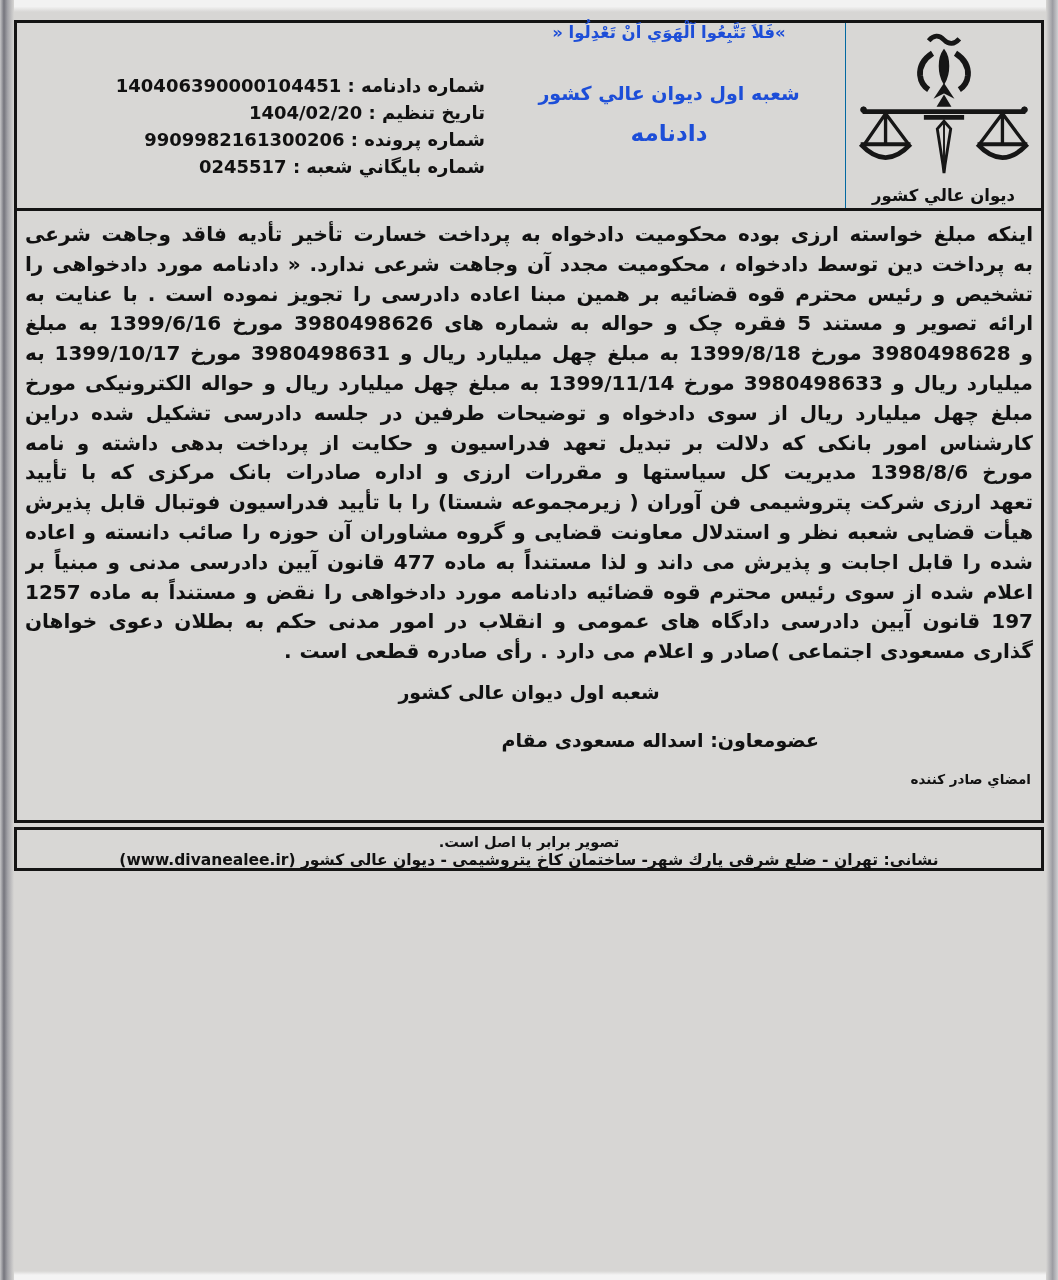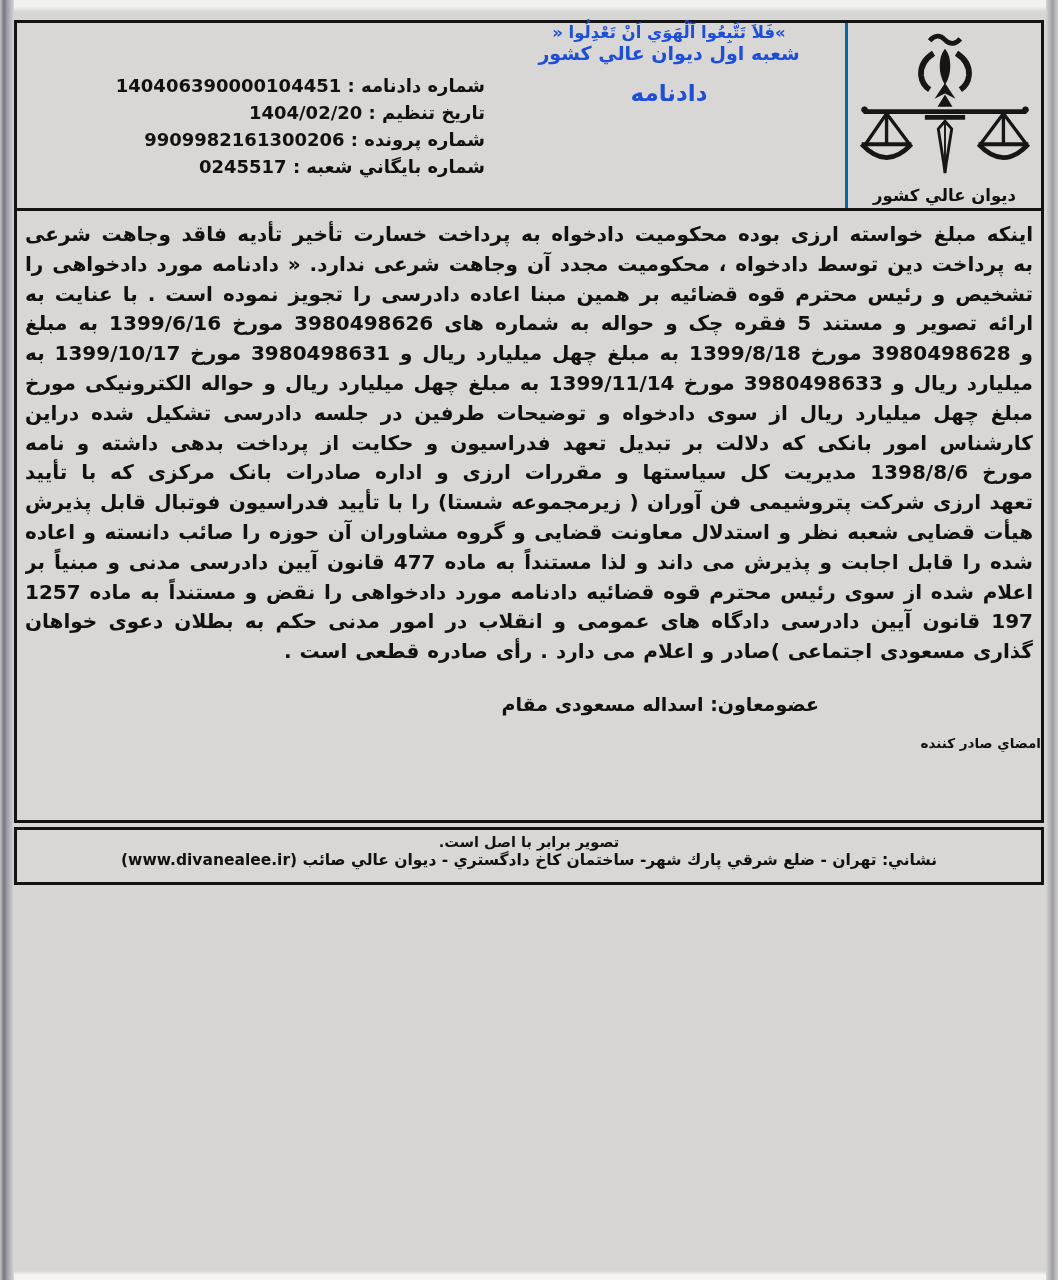--- a/index.html
+++ b/index.html
@@ -9,46 +9,46 @@
   
   .edge-left{position:absolute; left:0; top:0; width:14px; height:100%;
     background:linear-gradient(90deg,#c6c6c8 0%,#75757d 28%,#a3a3a8 55%,#d7d6d4 100%);}
   .edge-right{position:absolute; right:0; top:0; width:12px; height:100%;
     background:linear-gradient(270deg,#cfcfd2 0%,#9c9ca2 45%,#d7d6d4 100%);}
   .edge-top{position:absolute; left:0; top:0; width:100%; height:12px; background:linear-gradient(180deg,#f2f2f2 55%,#d7d6d4 100%);}
   .edge-bottom{position:absolute; left:0; bottom:0; width:100%; height:9px; background:linear-gradient(0deg,#f4f4f4 55%,#d7d6d4 100%);}
 
   .main-box{position:absolute; left:14px; top:20px; width:1030px; height:803px;
     border:3px solid #141414; background:#d8d7d5; box-sizing:border-box;}
-  .footer-box{position:absolute; left:14px; top:827px; width:1030px; height:58px;
+  .footer-box{position:absolute; left:14px; top:827px; width:1030px; height:44px;
     border:3px solid #141414; background:#d8d7d5; box-sizing:border-box; direction:rtl; text-align:center;}
 
   .header{display:flex; height:188px; border-bottom:3px solid #141414; box-sizing:border-box;}
   .header-fields{flex:0 0 468px; direction:rtl; text-align:right; padding:49px 8px 0 0;
     font-weight:bold; font-size:18px; line-height:27px; color:#111;}
   .hf-row{white-space:nowrap;}
   .hf-value{letter-spacing:0.5px;}
   .header-center{flex:1 1 auto; direction:rtl; text-align:center; color:#1d4ed8;}
   .verse{font-weight:bold; font-size:16.5px;}
-  .branch-title{font-weight:bold; font-size:19px; }
+  .branch-title{font-weight:bold; font-size:19px; margin-top:40px;}
   .doc-type{font-weight:bold; font-size:23px; margin-top:16px;}
-  .logo-cell{flex:0 0 196px; border-left:3px solid #0369a1; box-sizing:border-box;
+  .logo-cell{flex:0 0 196px; border-left:1px solid #0369a1; box-sizing:border-box;
     display:flex; flex-direction:column; align-items:center; justify-content:space-between;
     padding:6px 4px 3px;}
   .logo-caption{font-weight:bold; font-size:16.5px; color:#111; direction:rtl;}
 
   .body-text{direction:rtl; padding:9px 8px 0; color:#111;}
   .jline{font-weight:bold; font-size:20px; line-height:29.8px; height:29.8px;
     text-align:justify; text-align-last:justify; overflow:hidden; word-spacing:1px;}
   .jline.last{text-align-last:right;}
 
   .closing-branch{direction:rtl; text-align:center; font-weight:bold; font-size:19px; margin-top:14px; color:#111;}
   .sig-row{direction:rtl; display:flex; justify-content:space-between; margin-top:26px;
     padding:0 222px 0 232px; font-weight:bold; font-size:19px; color:#111;}
-  .issuer-sign{direction:rtl; text-align:right; padding-left:0; 
+  .issuer-sign{direction:rtl; text-align:right; padding-left:0; padding-right:10px;
     margin-top:20px; font-weight:bold; font-size:13.5px; color:#111;}
 
   .footer-line1{font-weight:bold; font-size:14.5px; margin-top:4px; color:#111;}
   .footer-line2{font-weight:bold; font-size:15.5px; margin-top:1px; color:#111;}
 
   .emblem{display:block;}
   .emblem path, .emblem circle, .emblem line{stroke:#161616;}
 </style>
 </head>
 <body>
@@ -120,25 +120,26 @@
       <div class="jline">کارشناس امور بانکی که دلالت بر تبدیل تعهد فدراسیون و حکایت از پرداخت بدهی داشته و نامه شماره 98/265496</div>
       <div class="jline">مورخ 1398/8/6 مدیریت کل سیاستها و مقررات ارزی و اداره صادرات بانک مرکزی که با تأیید فدراسیون فوتبال رفع</div>
       <div class="jline">تعهد ارزی شرکت پتروشیمی فن آوران ( زیرمجموعه شستا) را با تأیید فدراسیون فوتبال قابل پذیرش دانسته است ،</div>
       <div class="jline">هیأت قضایی شعبه نظر و استدلال معاونت قضایی و گروه مشاوران آن حوزه را صائب دانسته و اعاده دادرسی تجویز</div>
       <div class="jline">شده را قابل اجابت و پذیرش می داند و لذا مستنداً به ماده 477 قانون آیین دادرسی مدنی و مبنیاً بر خلاف شرع بیّن</div>
       <div class="jline">اعلام شده از سوی رئیس محترم قوه قضائیه دادنامه مورد دادخواهی را نقض و مستنداً به ماده 1257 قانون مدنی و</div>
       <div class="jline">197 قانون آیین دادرسی دادگاه های عمومی و انقلاب در امور مدنی حکم به بطلان دعوی خواهان اولیه ( شرکت سرمایه</div>
       <div class="jline last">گذاری مسعودی اجتماعی )صادر و اعلام می دارد . رأی صادره قطعی است .</div>
     </div>
 
+    <div class="closing-branch">شعبه اول دیوان عالی کشور</div>
 
     <div class="sig-row">
       <span>عضومعاون: اسداله مسعودی مقام</span>
     </div>
 
     <div class="issuer-sign">امضاي صادر كننده</div>
   </div>
 
   <div class="footer-box">
     <div class="footer-line1">تصوير برابر با اصل است.</div>
-    <div class="footer-line2">نشاني:  تهران - ضلع شرقي پارك شهر- ساختمان كاخ دادگستري - ديوان عالي صائب (www.divanealee.ir)</div>
+    <div class="footer-line2">نشاني:  تهران - ضلع شرقي پارك شهر- ساختمان كاخ پتروشیمی - ديوان عالي كشور (www.divanealee.ir)</div>
   </div>
 </div>
 
 </body></html>

